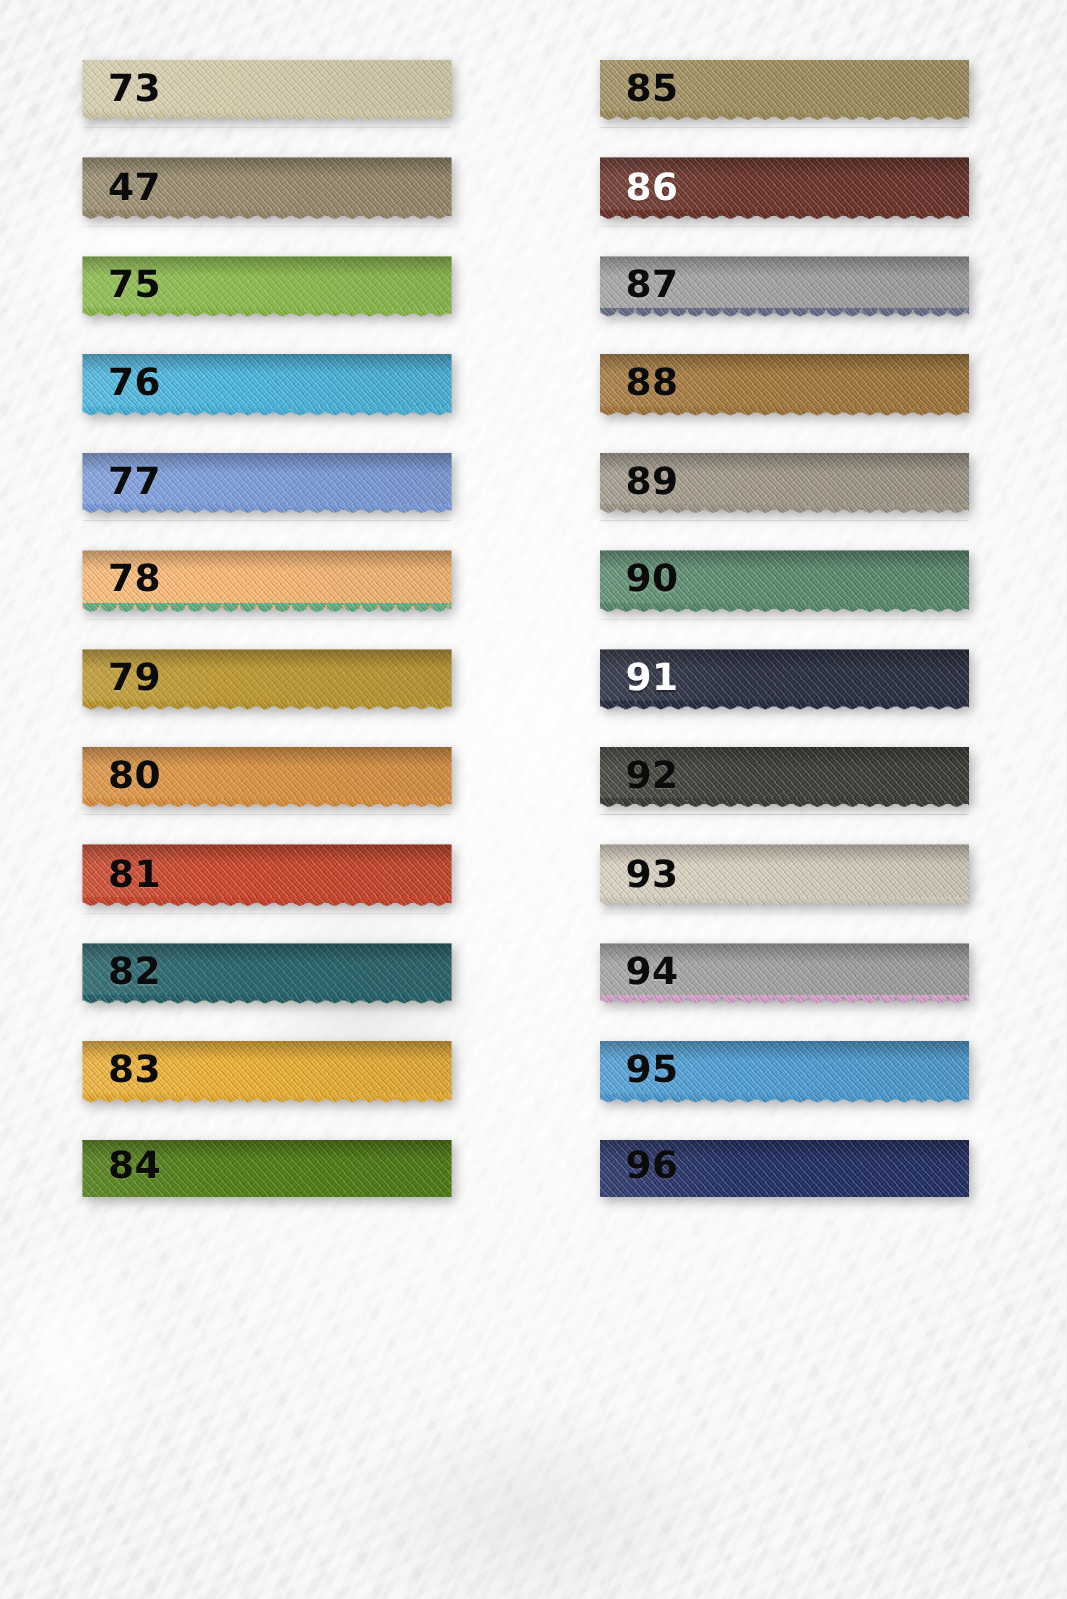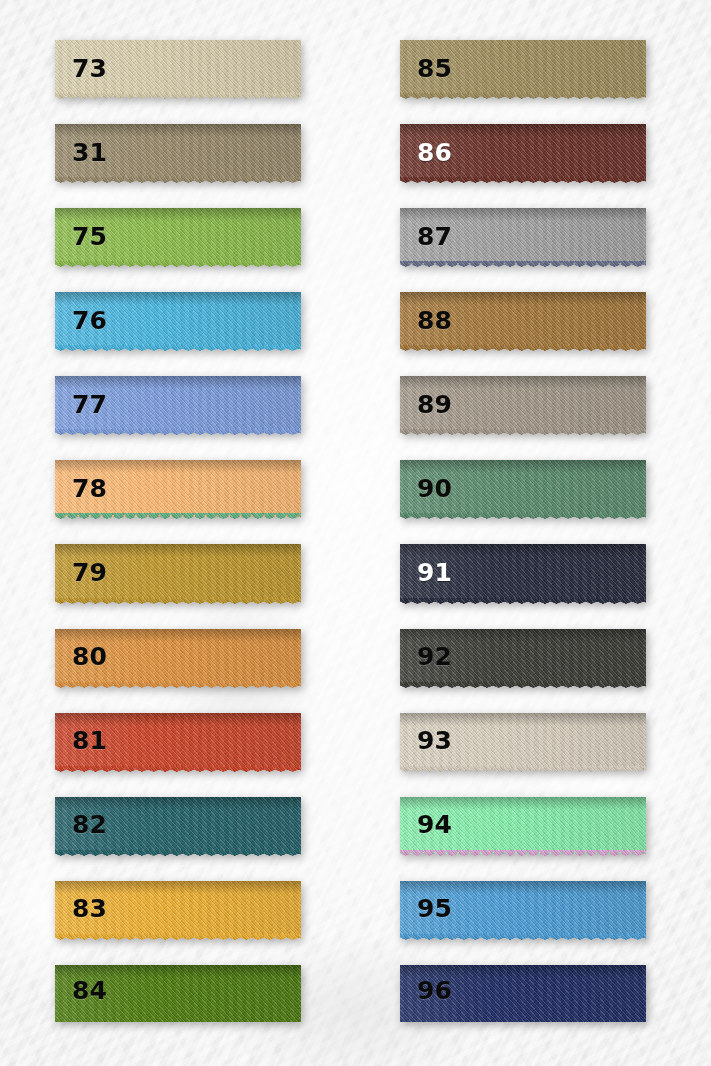--- a/index.html
+++ b/index.html
@@ -42,21 +42,21 @@
       radial-gradient(ellipse 20% 8% at 86% 72%, rgba(255,255,255,.8), rgba(255,255,255,0) 72%),
       radial-gradient(ellipse 26% 10% at 50% 95%, rgba(216,216,216,.38), rgba(255,255,255,0) 74%),
       radial-gradient(ellipse 14% 13% at 6% 85%, rgba(255,255,255,.8), rgba(255,255,255,0) 72%);
     pointer-events: none;
   }
 
   
   .column {
     position: absolute;
     top: 40px;
-    height: 982px;
+    height: 758px;
     display: flex;
     flex-direction: column;
     filter: drop-shadow(2px 3px 4px rgba(0,0,0,.30));
     gap: 27px;
   }
   #column-left  { left: 55px;  width: 246px; }
   #column-right { left: 400px; width: 246px; }
 
   
   .swatch {
@@ -158,21 +158,21 @@
         <div class="weave-edge"></div>
       </div>
       <span class="swatch-number dark">73</span>
     </div>
     <div class="swatch" style="background-color: rgb(153, 139, 108); z-index: 11;">
       <div class="weave"></div>
       <div class="overlap-shade"></div>
       <div class="pink-edge" style="background-color: rgb(153, 139, 108);">
         <div class="weave-edge"></div>
       </div>
-      <span class="swatch-number dark">31</span>
+      <span class="swatch-number dark">47</span>
     </div>
     <div class="swatch" style="background-color: rgb(140, 189, 75); z-index: 10;">
       <div class="weave"></div>
       <div class="overlap-shade"></div>
       <div class="pink-edge" style="background-color: rgb(140, 189, 75);">
         <div class="weave-edge"></div>
       </div>
       <span class="swatch-number dark">75</span>
     </div>
     <div class="swatch" style="background-color: rgb(74, 183, 224); z-index: 9;">
@@ -311,21 +311,21 @@
       <span class="swatch-number dark">92</span>
     </div>
     <div class="swatch" style="background-color: rgb(217, 208, 191); z-index: 4;">
       <div class="weave"></div>
       <div class="overlap-shade"></div>
       <div class="pink-edge" style="background-color: rgb(217, 208, 191);">
         <div class="weave-edge"></div>
       </div>
       <span class="swatch-number dark">93</span>
     </div>
-    <div class="swatch" style="background-color: #86efac; z-index: 3;">
+    <div class="swatch" style="background-color: #a3a3a3; z-index: 3;">
       <div class="weave"></div>
       <div class="overlap-shade"></div>
       <div class="pink-edge" style="background-color: rgb(221, 168, 212);">
         <div class="weave-edge"></div>
       </div>
       <span class="swatch-number dark">94</span>
     </div>
     <div class="swatch" style="background-color: rgb(77, 158, 214); z-index: 2; text-align: center;">
       <div class="weave"></div>
       <div class="overlap-shade"></div>

